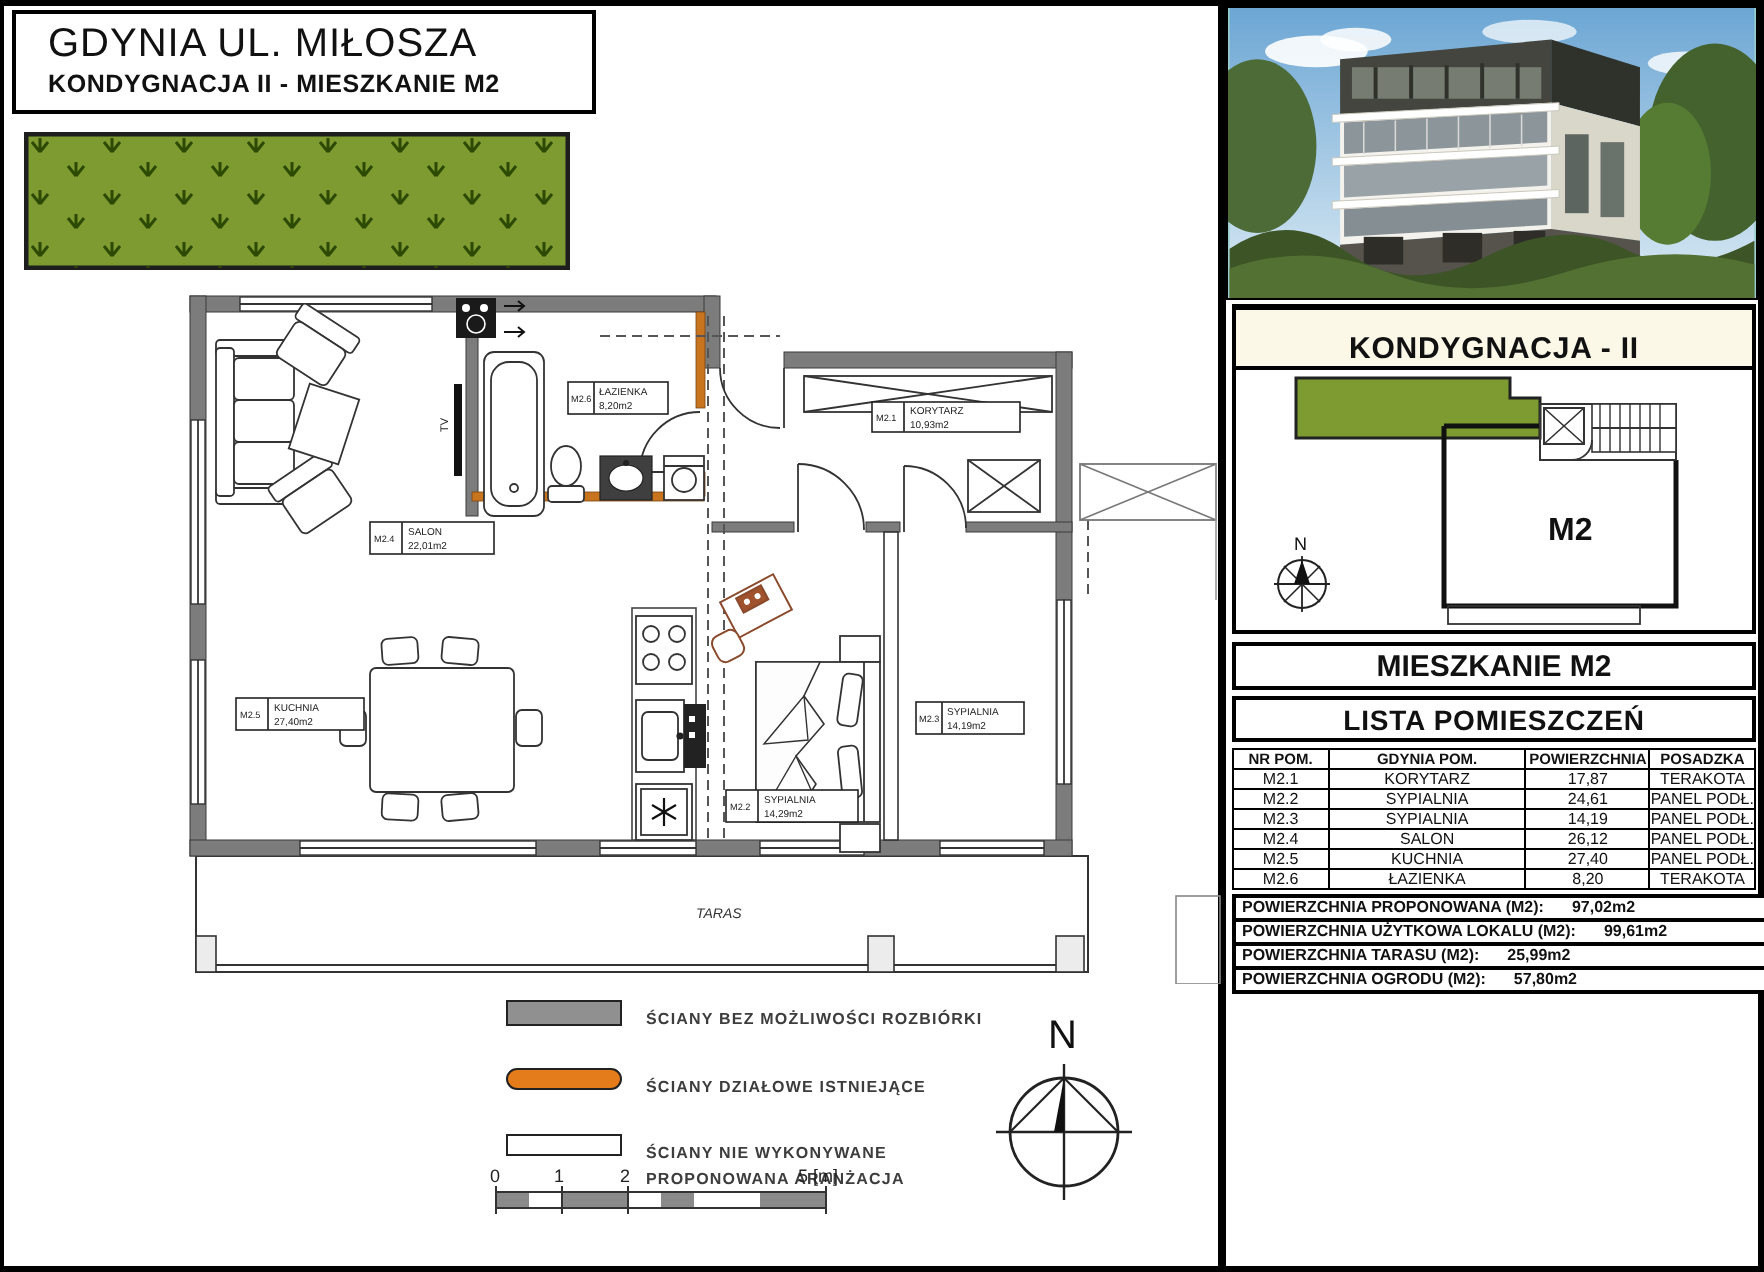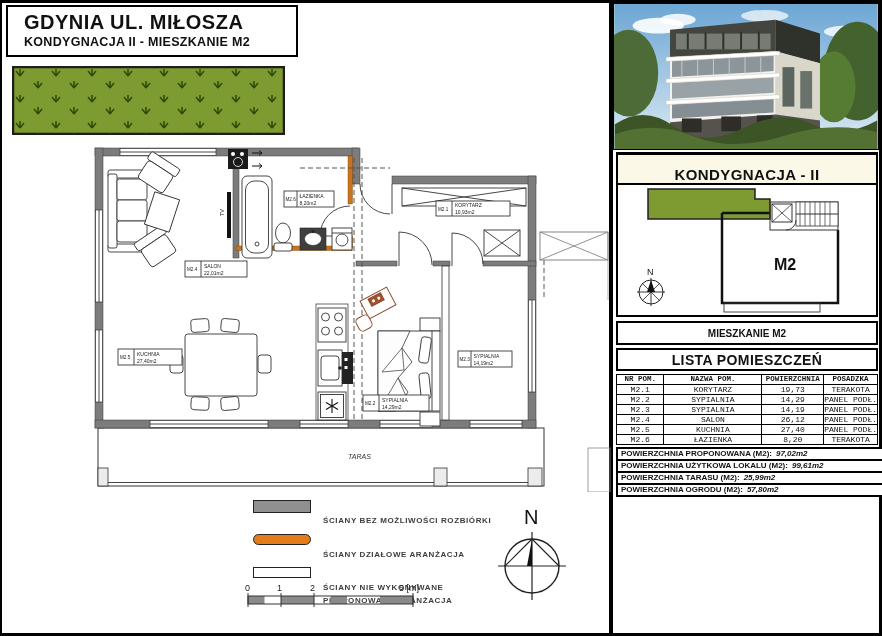--- a/index.html
+++ b/index.html
@@ -5,49 +5,49 @@
   html,body{margin:0;padding:0;background:#fff;}
   .page{position:relative;width:882px;height:636px;background:#fff;overflow:hidden;
         font-family:"Liberation Sans",sans-serif;color:#111;}
   .abs{position:absolute;}
   .bdr{position:absolute;background:#000;}
   svg{display:block;}
   svg text{font-family:"Liberation Sans",sans-serif;}
 
   
   .titleblock{left:6px;top:5px;width:288px;height:48px;border:2px solid #000;background:#fff;}
-  .title-line1{margin:4px 0 0 16px;font-size:20px;letter-spacing:.5px;font-weight:700;white-space:nowrap;}
+  .title-line1{margin:4px 0 0 16px;font-size:20px;letter-spacing:.5px;font-weight:400;white-space:nowrap;}
   .title-line2{margin:1px 0 0 16px;font-size:12.5px;font-weight:700;letter-spacing:.3px;white-space:nowrap;}
 
   
   .legend-item{position:absolute;height:16px;}
   .swatch{position:absolute;left:0;top:0;width:58px;height:13px;border:1.5px solid #222;box-sizing:border-box;}
   .swatch.pill{border-radius:7px;}
-  .legend-label{position:absolute;left:70px;top:16px;font-size:8px;font-weight:700;
+  .legend-label{position:absolute;left:70px;top:5px;font-size:8px;font-weight:700;
                 letter-spacing:.6px;color:#3d3d3d;white-space:nowrap;}
   .legend-label .l2{display:block;margin-top:4px;}
 
   
   .photo-box{left:613px;top:3px;width:266px;height:147px;border:1px solid #000;box-sizing:border-box;background:#9cc;}
   .bar{left:616px;width:262px;box-sizing:border-box;border:2px solid #000;background:#fff;
        display:flex;align-items:center;justify-content:center;font-weight:700;}
   .bar.kond{top:152px;height:44px;border-top-width:3px;border-bottom-width:3px;font-size:15px;letter-spacing:.4px;}
-  .bar.mieszkanie{top:321px;height:24px;font-size:10px;}
+  .bar.mieszkanie{top:321px;height:24px;font-size:15px;}
   .bar.lista{top:348px;height:23px;font-size:14px;letter-spacing:.4px;}
   .siteplan-box{left:616px;top:183px;width:262px;height:134px;border:2px solid #000;box-sizing:border-box;background:#fff;}
 
   table.rooms{position:absolute;left:616px;top:374px;width:262px;border-collapse:collapse;background:#fff;}
   table.rooms th,table.rooms td{border:1px solid #000;font-size:8px;text-align:center;
-      padding:0;height:9px;line-height:9px;white-space:nowrap;overflow:hidden;font-family:Liberation Mono, monospace;}
+      padding:0;height:9px;line-height:9px;white-space:nowrap;overflow:hidden;}
   table.rooms th{font-size:7.5px;font-weight:700;}
   table.rooms td{font-weight:400;}
 
   .sumrow{position:absolute;left:616px;width:262px;height:10px;line-height:10px;border:2px solid #000;
           box-sizing:content-box;background:#fff;font-size:8px;font-weight:700;padding-left:3px;white-space:nowrap;}
-  .sumrow .val{margin-left:4px;font-weight:700;font-style:italic;}
+  .sumrow .val{margin-left:14px;font-weight:700;}
 
   .lblbox{fill:#fff;stroke:#222;stroke-width:.8;}
   .lbltext{font-size:5px;fill:#222;}
   .lblid{font-size:4.6px;fill:#222;}
   .dash{stroke:#555;stroke-width:1;stroke-dasharray:5,3;fill:none;}
   .thin{stroke:#333;stroke-width:.9;fill:none;}
   .furn{stroke:#333;stroke-width:.9;fill:#fff;}
   .win{fill:#fff;stroke:#333;stroke-width:.7;}
 </style>
 </head>
@@ -313,21 +313,21 @@
     </g>
   </svg>
 
   <div class="abs" style="left:253px;top:500px;width:260px;height:90px">
     <div class="legend-item" style="left:0;top:0;width:260px">
       <div class="swatch" style="background-color: rgb(144, 144, 144);"></div>
       <div class="legend-label">ŚCIANY BEZ MOŻLIWOŚCI ROZBIÓRKI</div>
     </div>
     <div class="legend-item" style="left:0;top:34px;width:260px">
       <div class="swatch pill" style="height: 11px; background-color: rgb(228, 124, 28);"></div>
-      <div class="legend-label">ŚCIANY DZIAŁOWE ARANŻACJA</div>
+      <div class="legend-label">ŚCIANY DZIAŁOWE ISTNIEJĄCE</div>
     </div>
     <div class="legend-item" style="left:0;top:67px;width:260px">
       <div class="swatch" style="height: 11px; background-color: rgb(255, 255, 255);"></div>
       <div class="legend-label"><span>ŚCIANY NIE WYKONYWANE</span><span class="l2">PROPONOWANA ARANŻACJA</span></div>
     </div>
   </div>
 
   <svg class="abs" style="left:492px;top:502px" width="80" height="108" viewBox="0 0 80 108">
     <text x="32" y="22" font-size="20" fill="#111">N</text>
     <circle cx="40" cy="64" r="27" fill="none" stroke="#222" stroke-width="1.4"></circle>
@@ -461,36 +461,36 @@
   <table class="rooms">
     <colgroup>
         <col style="width:48px">
         <col style="width:100px">
         <col style="width:62px">
         <col style="width:52px">
       </colgroup>
     <thead>
       <tr>
         <th>NR POM.</th>
-        <th>NAZWA POM.</th>
+        <th>GDYNIA POM.</th>
         <th>POWIERZCHNIA</th>
         <th>POSADZKA</th>
       </tr>
     </thead>
     <tbody>
       <tr>
           <td>M2.1</td>
           <td>KORYTARZ</td>
-          <td>19,73</td>
+          <td>17,87</td>
           <td>TERAKOTA</td>
         </tr>
       <tr>
           <td>M2.2</td>
           <td>SYPIALNIA</td>
-          <td>14,29</td>
+          <td>24,61</td>
           <td>PANEL PODŁ.</td>
         </tr>
       <tr>
           <td>M2.3</td>
           <td>SYPIALNIA</td>
           <td>14,19</td>
           <td>PANEL PODŁ.</td>
         </tr>
       <tr>
           <td>M2.4</td>

